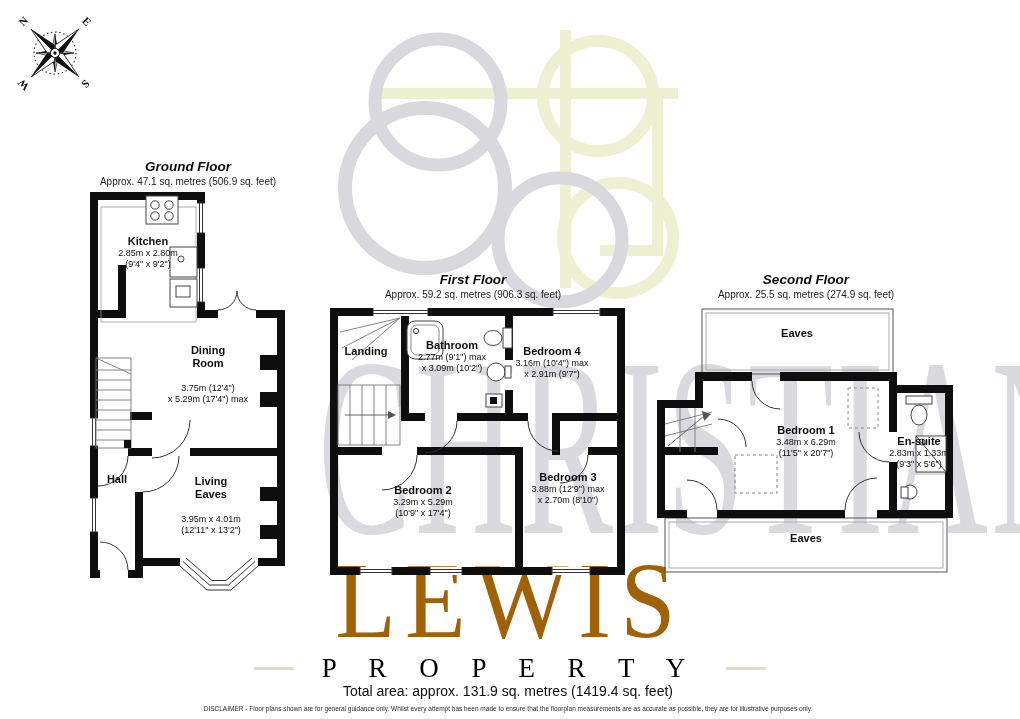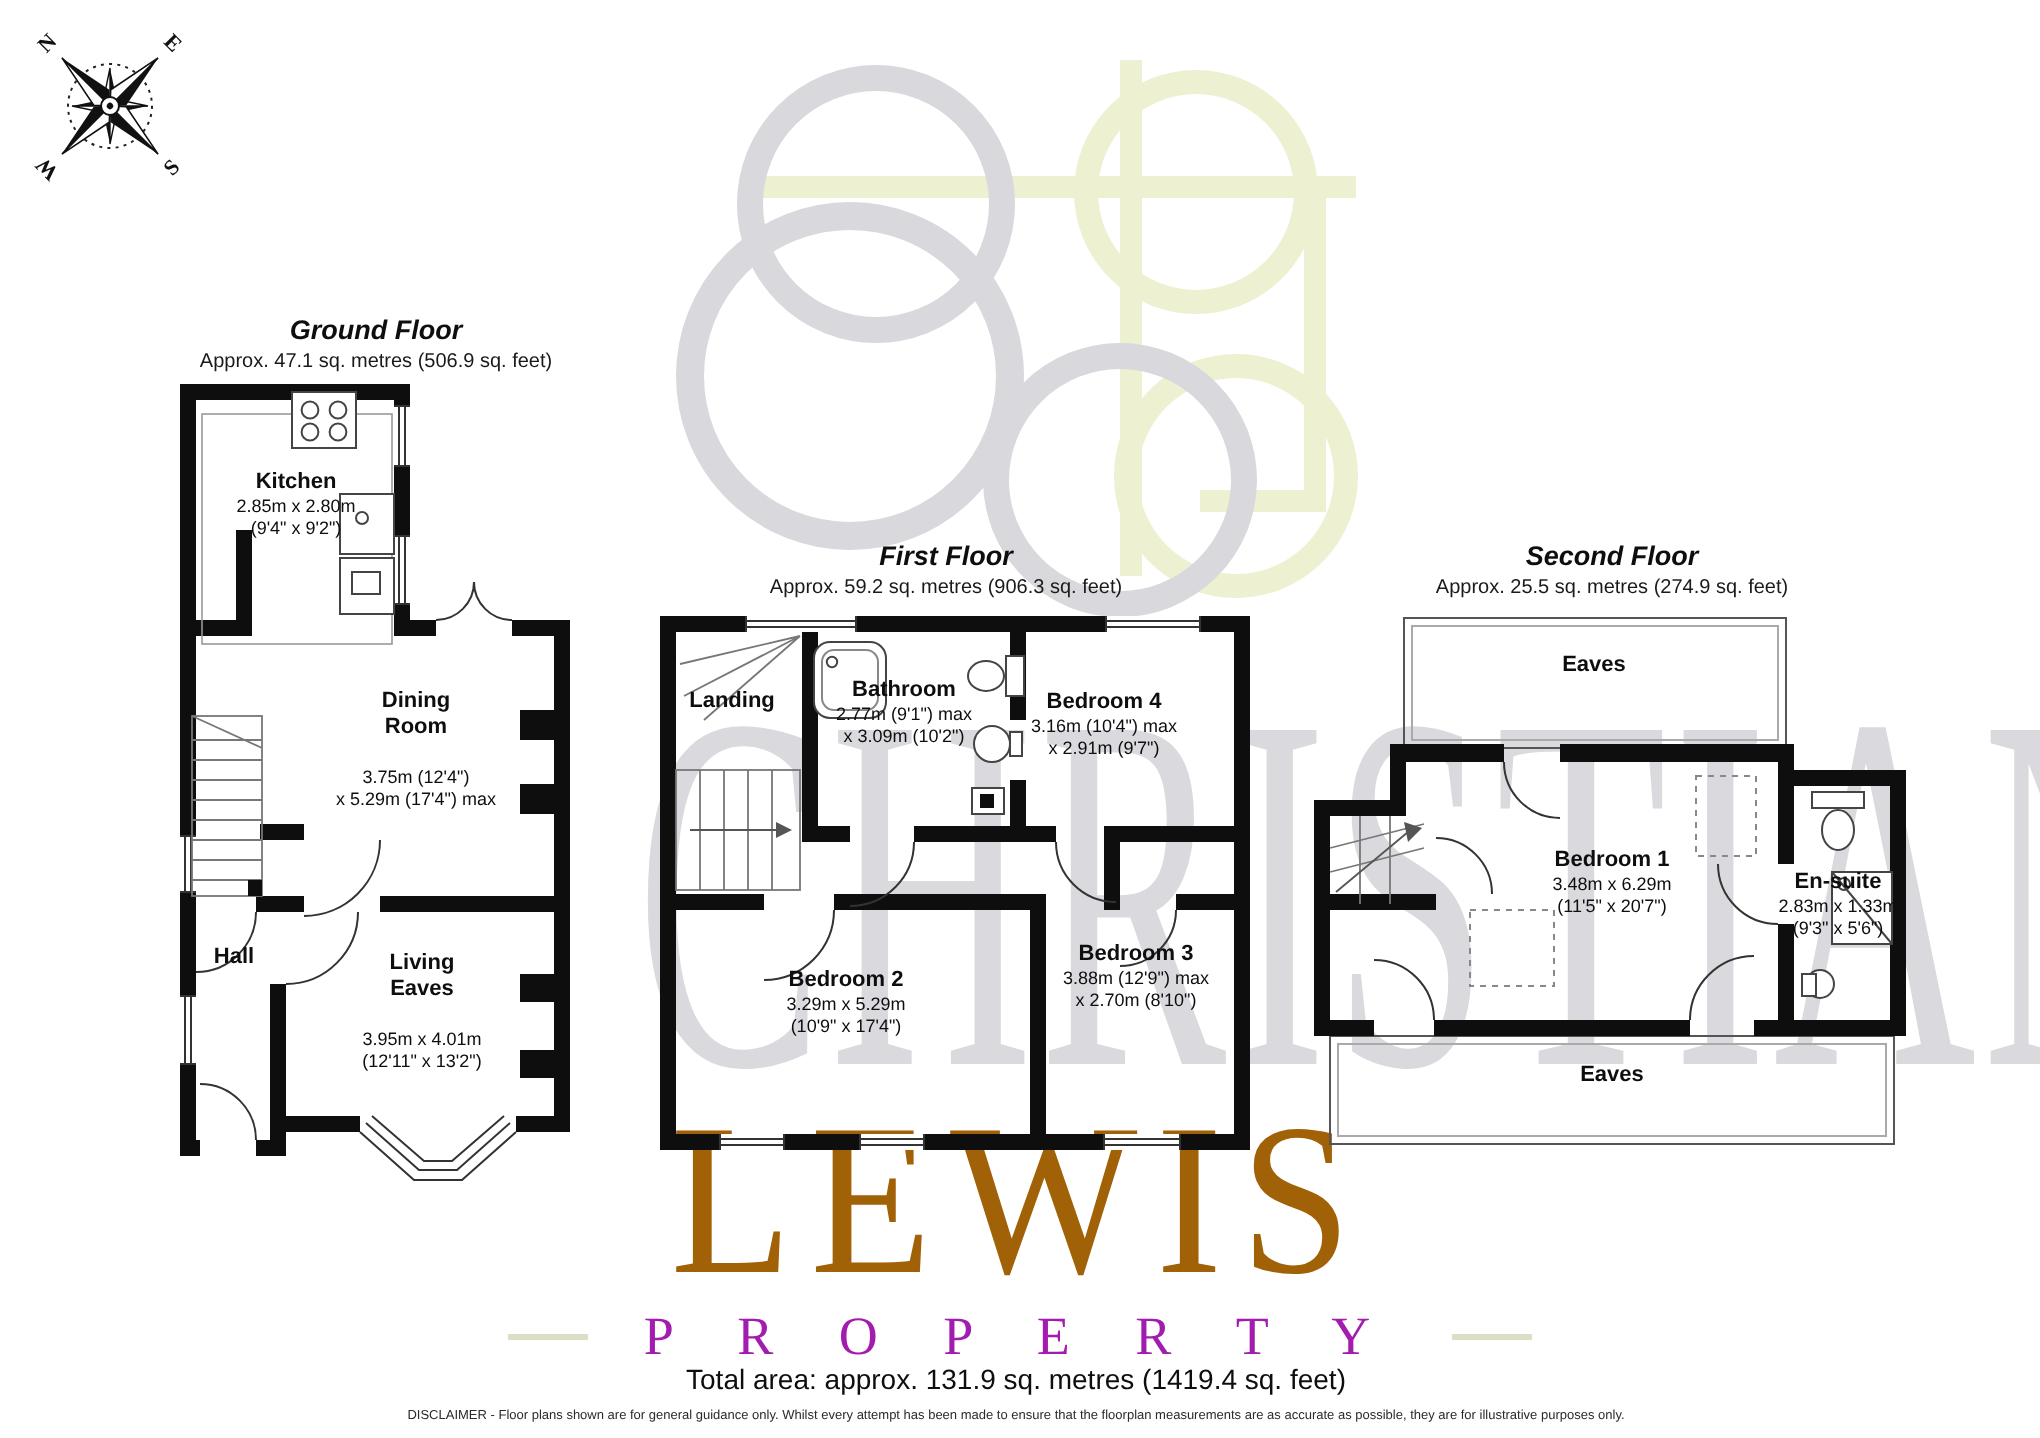--- a/index.html
+++ b/index.html
@@ -6,21 +6,21 @@
   body{width:1020px;height:719px;position:relative;overflow:hidden;
        font-family:"Liberation Sans",sans-serif;color:#0e0e0e;}
   .wm{position:absolute;left:0;width:1020px;text-align:center;z-index:0;
       font-family:"Liberation Serif",serif;line-height:1;pointer-events:none;}
   .wm-inner{display:inline-block;}
   #wm-christian{top:320px;font-size:255px;color:#dadade;}
   #wm-christian .wm-inner{transform:scaleX(0.55);letter-spacing:6px;}
   #wm-lewis{top:547px;font-size:108px;color:#a16207;}
   #wm-lewis .wm-inner{transform:scaleX(0.92);letter-spacing:10px;}
   #wm-property{top:655px;display:flex;align-items:center;justify-content:center;gap:28px;
-      font-size:27px;letter-spacing:13px;color:#a21caf;}
+      font-size:27px;letter-spacing:13px;color:#000000;}
   .wm-dash{width:40px;height:3px;background:#dcdfc6;}
   svg.plan{position:absolute;left:0;top:0;z-index:1;}
   .lbl{position:absolute;transform:translate(-50%,-50%);text-align:center;
        line-height:1.18;white-space:nowrap;z-index:3;}
   .rn{font-weight:bold;font-size:11px;}
   .rn.wrap{white-space:normal;width:58px;margin:13px auto;}
   .rd{font-size:9px;}
   .ftitle{font-size:13.5px;font-weight:bold;font-style:italic;}
   .fsub{font-size:10px;color:#1a1a1a;}
   .total{font-size:14px;}

